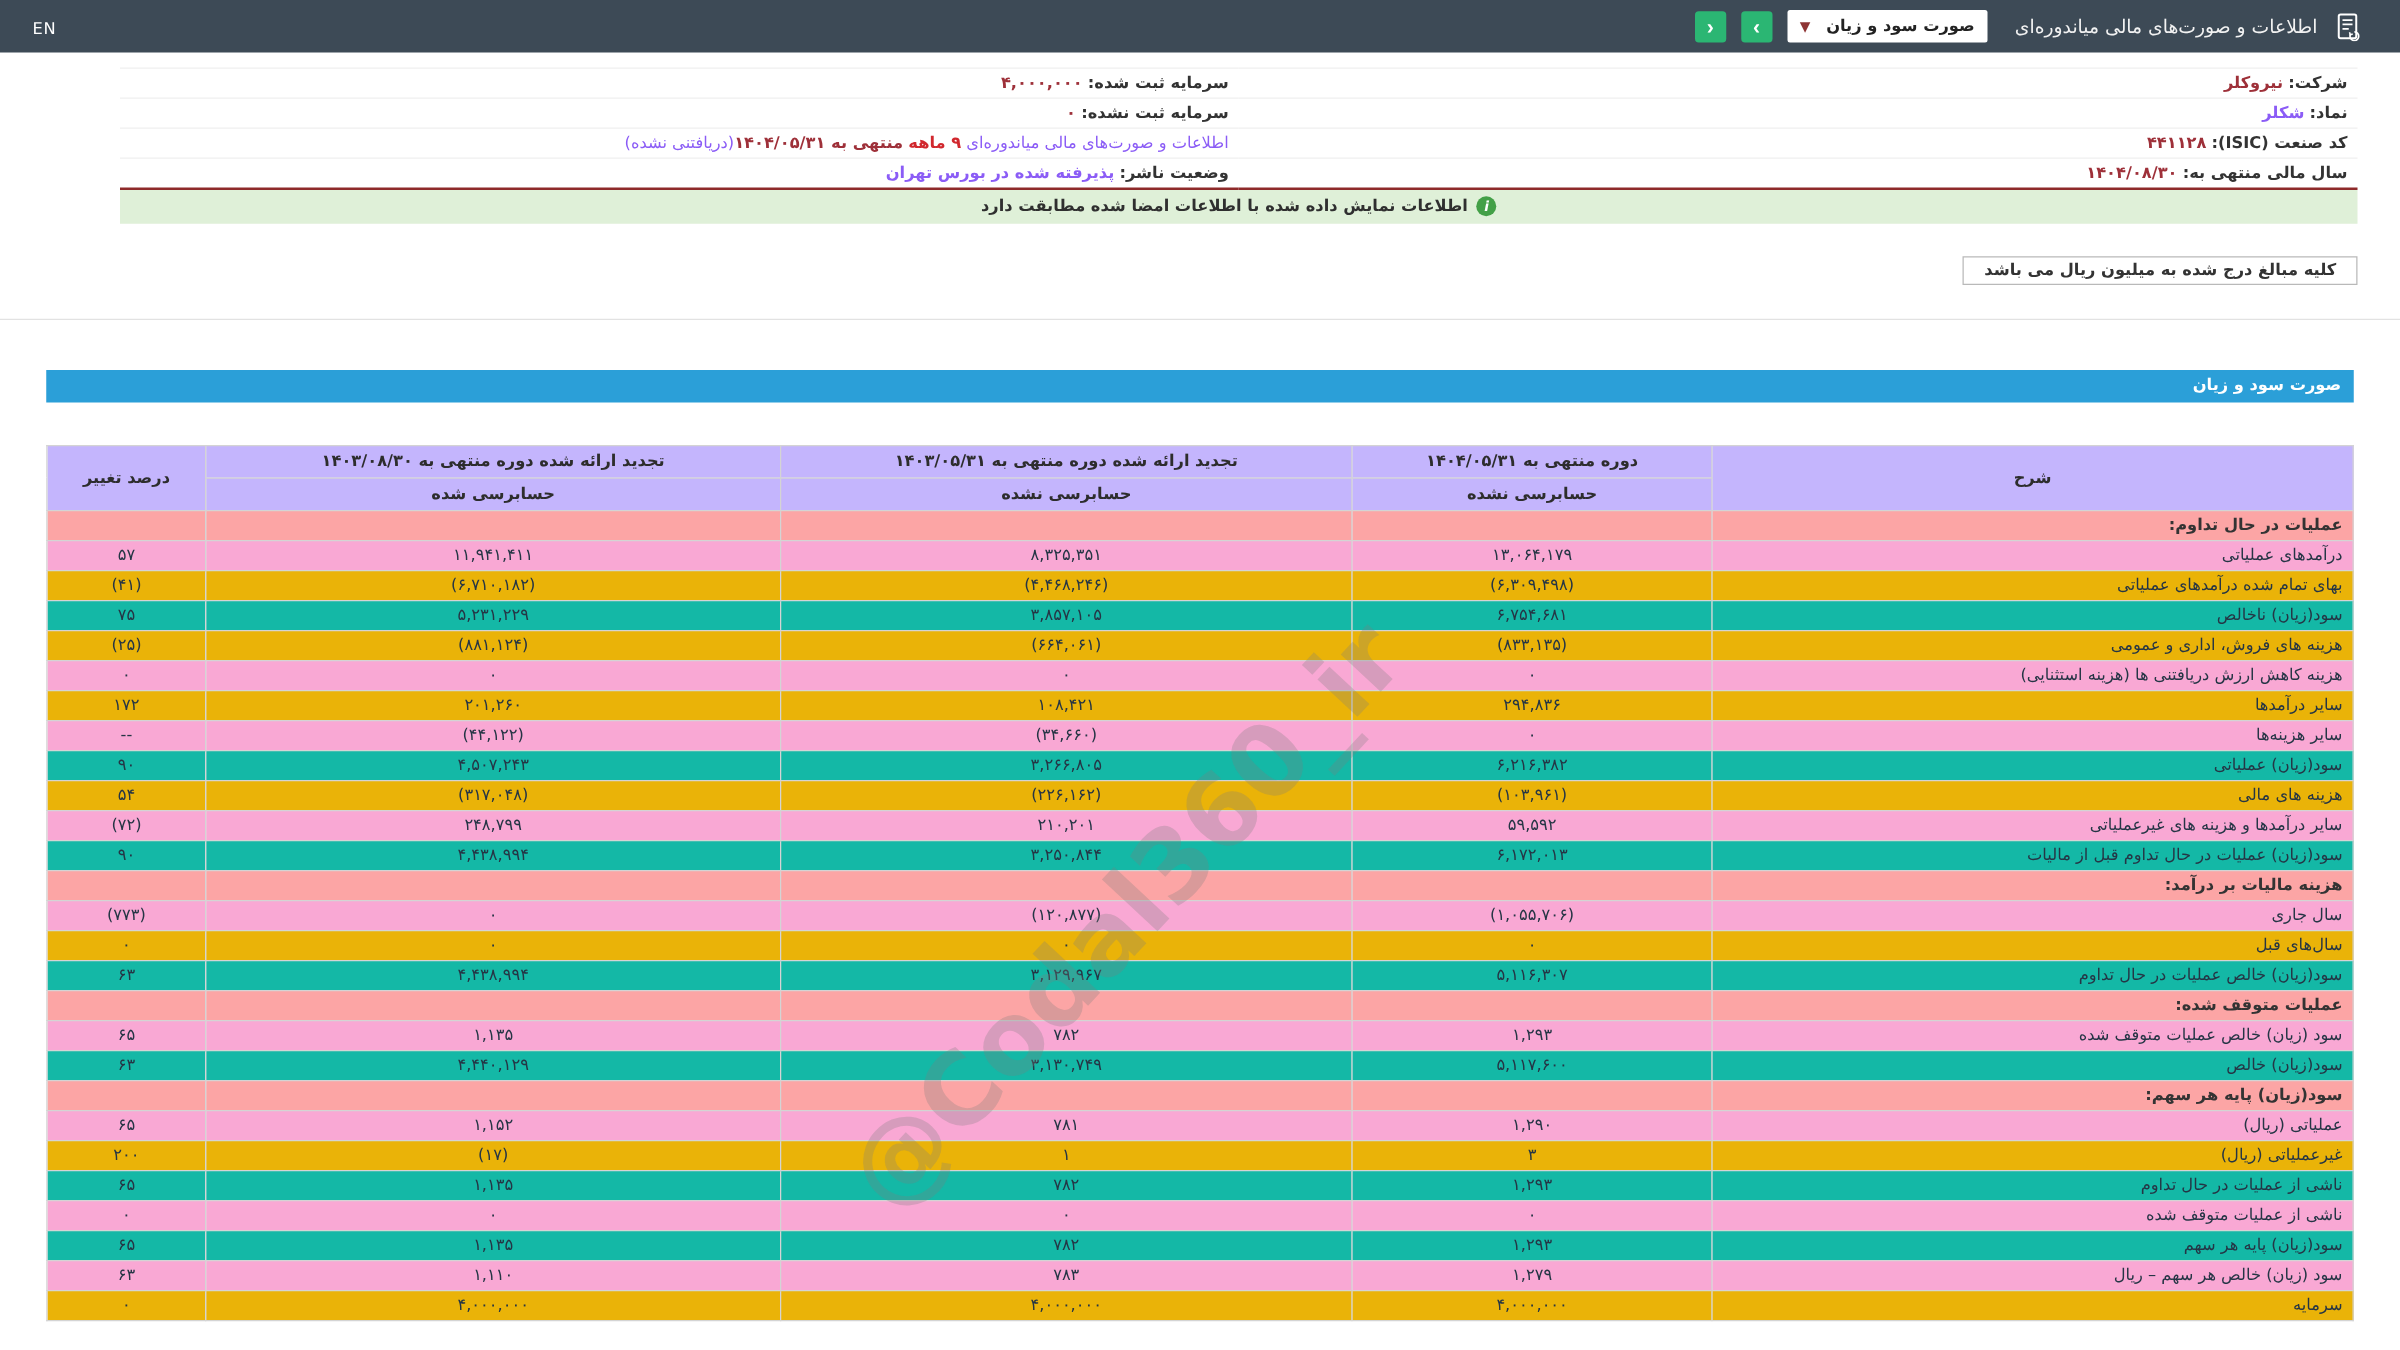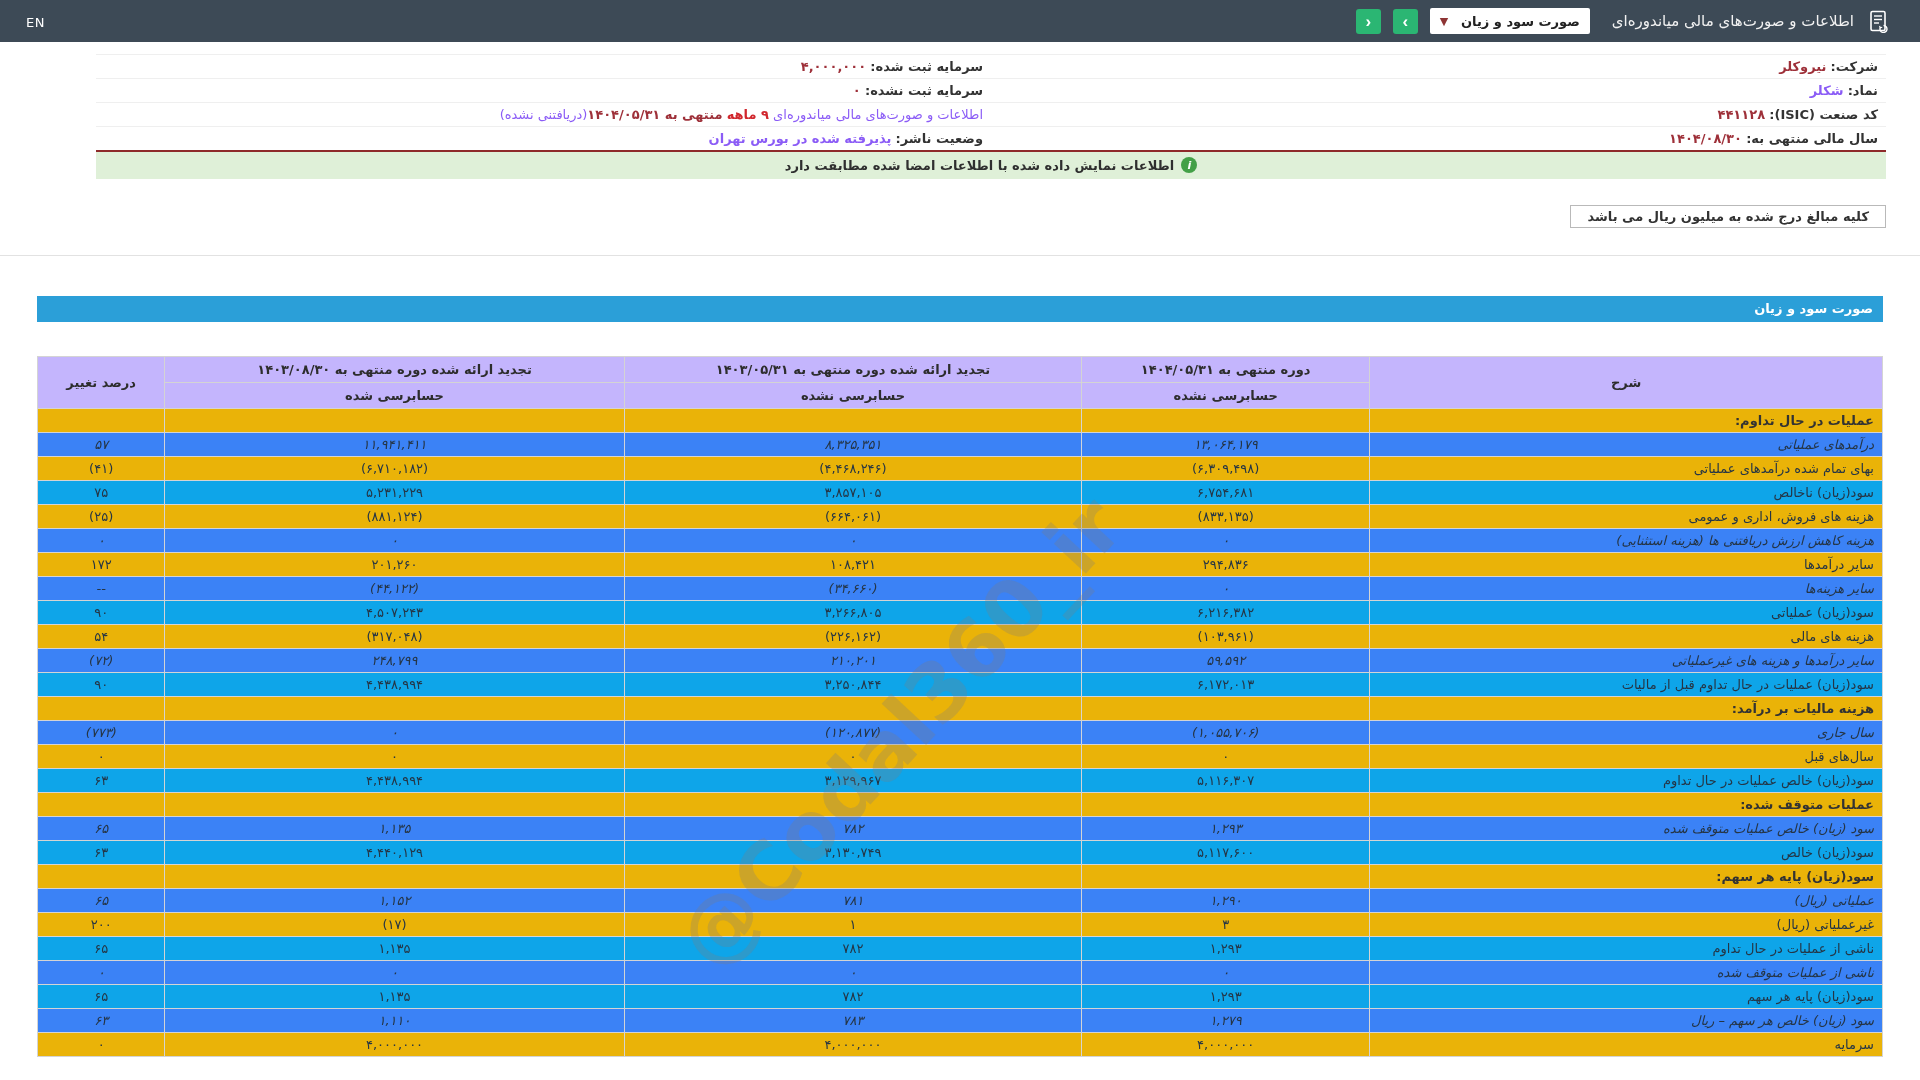--- a/index.html
+++ b/index.html
@@ -82,24 +82,24 @@
   .data-table th, .data-table td { border: 1px solid #d4d4d4; }
   .data-table thead th {
     background: #c4b5fd; color: #2d2d2d; font-weight: bold; height: 26px;
     text-align: center; padding: 2px 6px;
   }
   .data-table td { height: 24px; padding: 2px 8px; color: #253545; }
   .c-desc { text-align: right; }
   .c-num { text-align: center; direction: ltr; unicode-bidi: isolate; }
   .c-chg { font-weight: normal; }
   .neg { color: #cf1717; }
-  .row-section td { background: #eab308; font-weight: bold; color: #333; }
-  .row-blue td { background: #3b82f6; font-style: italic; }
+  .row-section td { background: #fca5a5; font-weight: bold; color: #333; }
+  .row-blue td { background: #f9a8d4; }
   .row-white td { background: #eab308; }
-  .row-yellow td { background: #0ea5e9; margin-top: 24px; }
+  .row-yellow td { background: #14b8a6; margin-top: 24px; }
 </style>
 </head>
 <body>
 
 <header class="navbar">
   <div class="nav-right">
     <span class="nav-icon">
       <svg width="24" height="24" viewBox="0 0 24 24" fill="none">
         <rect x="5" y="2.5" width="14" height="19" rx="1.5" stroke="#ffffff" stroke-width="1.6"></rect>
         <line x1="8" y1="7" x2="16" y2="7" stroke="#ffffff" stroke-width="1.4"></line>

